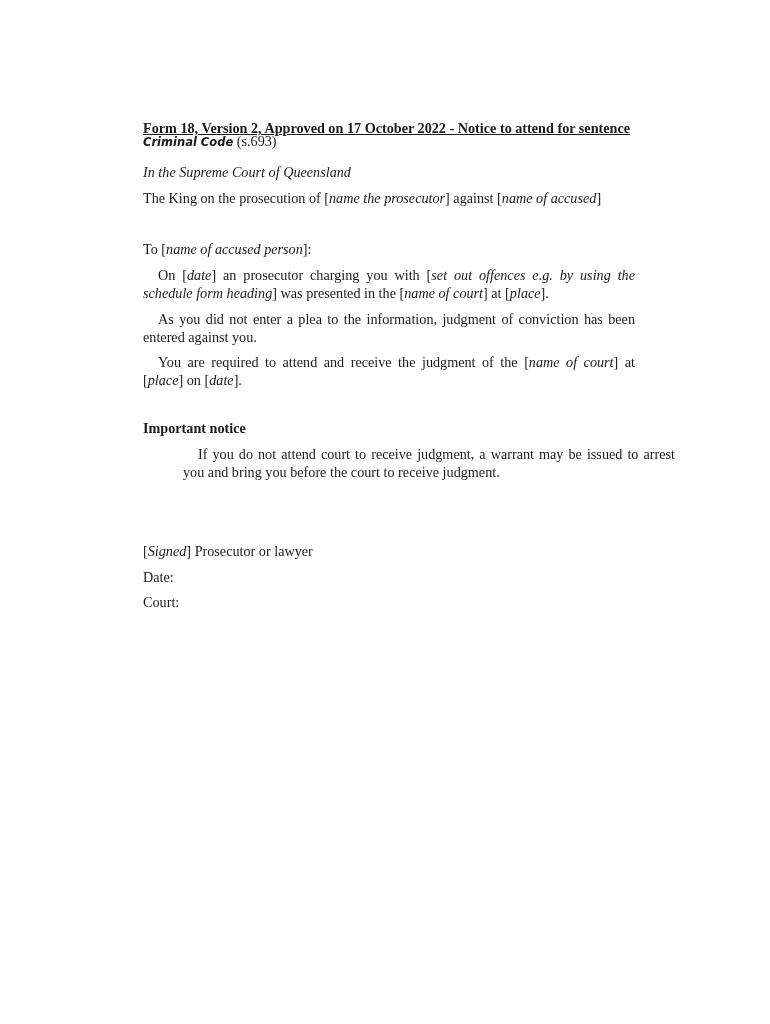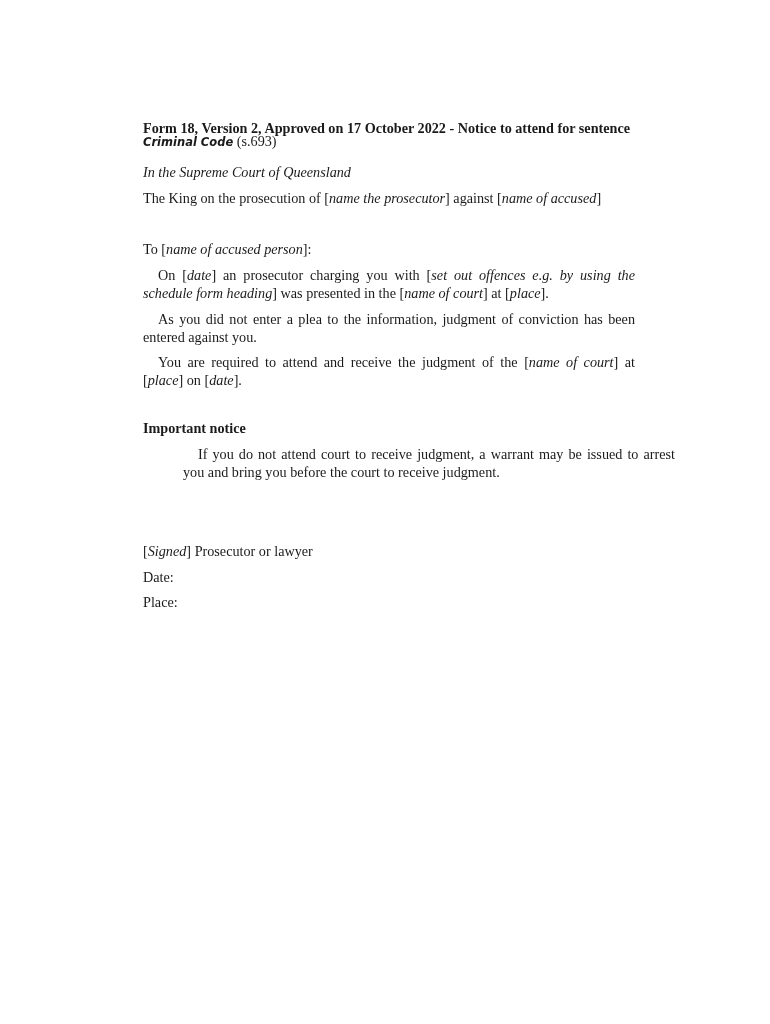--- a/index.html
+++ b/index.html
@@ -15,21 +15,21 @@
     i { }
     .justify { text-align: justify; text-indent: 15px; }
   </style>
 </head>
 <body>
 
 <div class="page">
 
   <p class="abs" style="top:100px;margin-top:32px;"><span class="act-title">Criminal Code</span> <span>(s.693)</span></p>
 
-  <p class="abs bold" style="top:119px;">Form 18, Version 2, Approved on 17 October 2022 - Notice to attend for sentence</p>
+  <p class="abs bold" style="top:119px;text-decoration:underline;">Form 18, Version 2, Approved on 17 October 2022 - Notice to attend for sentence</p>
 
   <p class="abs" style="top:163px;font-style:italic;">In the Supreme Court of Queensland</p>
 
   <p class="abs" style="top:189px;"><span>The King on the prosecution of [</span><i>name the prosecutor</i><span>] against [</span><i>name of accused</i><span>]</span></p>
 
   <p class="abs" style="top:240px;"><span>To [</span><i>name of accused person</i><span>]:</span></p>
 
   <p class="abs justify" style="top:266px;"><span>On [</span><i>date</i><span>] an prosecutor charging you with [</span><i>set out offences e.g. by using the schedule form heading</i><span>] was presented in the [</span><i>name of court</i><span>] at [</span><i>place</i><span>].</span></p>
 
   <p class="abs justify" style="top:310px;">As you did not enter a plea to the information, judgment of conviction has been entered against you.</p>
@@ -37,15 +37,15 @@
   <p class="abs justify" style="top:353px;"><span>You are required to attend and receive the judgment of the [</span><i>name of court</i><span>] at [</span><i>place</i><span>] on [</span><i>date</i><span>].</span></p>
 
   <p class="abs bold" style="top:419px;">Important notice</p>
 
   <p class="abs justify" style="top:445px;margin-left:40px;">If you do not attend court to receive judgment, a warrant may be issued to arrest you and bring you before the court to receive judgment.</p>
 
   <p class="abs" style="top:542px;"><span>[</span><i>Signed</i><span>] Prosecutor or lawyer</span></p>
 
   <p class="abs" style="top:568px;">Date:</p>
 
-  <p class="abs" style="top:593px;">Place:</p>
+  <p class="abs" style="top:593px;">Court:</p>
 
 </div>
 
 </body></html>

